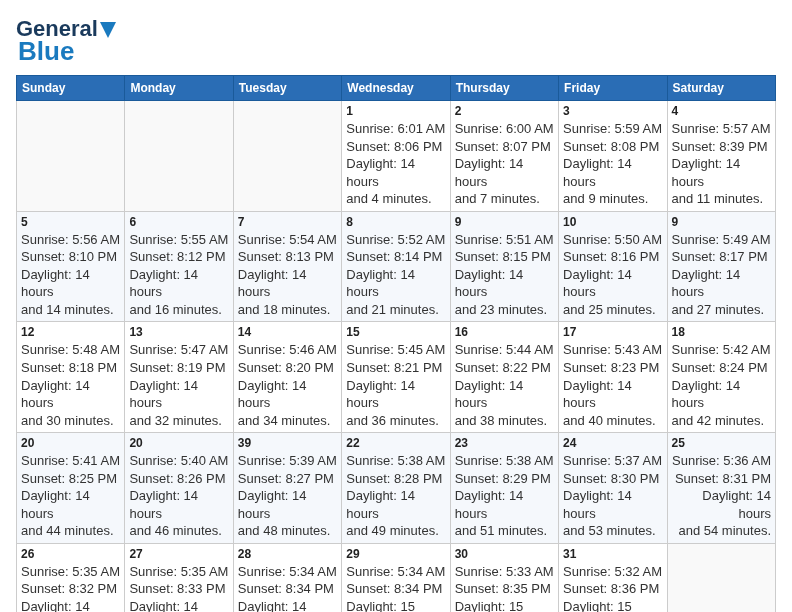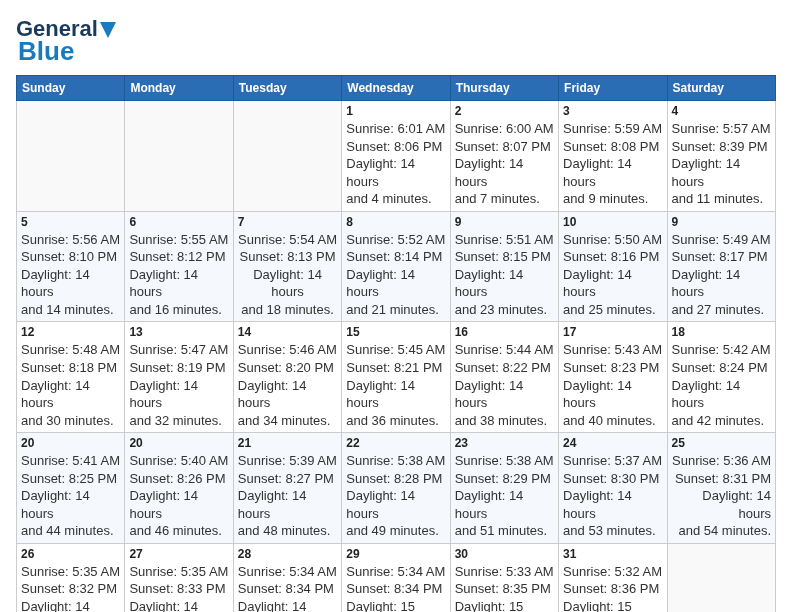--- a/index.html
+++ b/index.html
@@ -150,21 +150,21 @@
         </td>
         <td>
           <span class="day-number">6</span>
           <div class="cell-info" style="white-space: pre-line;">Sunrise: 5:55 AM
 Sunset: 8:12 PM
 Daylight: 14 hours
 and 16 minutes.</div>
         </td>
         <td>
           <span class="day-number">7</span>
-          <div class="cell-info" style="white-space: pre-line; text-align: center;">Sunrise: 5:54 AM
+          <div class="cell-info" style="white-space: pre-line;">Sunrise: 5:54 AM
 Sunset: 8:13 PM
 Daylight: 14 hours
 and 18 minutes.</div>
         </td>
         <td>
           <span class="day-number">8</span>
           <div class="cell-info" style="white-space: pre-line;">Sunrise: 5:52 AM
 Sunset: 8:14 PM
 Daylight: 14 hours
 and 21 minutes.</div>
@@ -251,21 +251,21 @@
 and 44 minutes.</div>
         </td>
         <td>
           <span class="day-number">20</span>
           <div class="cell-info" style="white-space: pre-line;">Sunrise: 5:40 AM
 Sunset: 8:26 PM
 Daylight: 14 hours
 and 46 minutes.</div>
         </td>
         <td>
-          <span class="day-number">21</span>
+          <span class="day-number">39</span>
           <div class="cell-info" style="white-space: pre-line;">Sunrise: 5:39 AM
 Sunset: 8:27 PM
 Daylight: 14 hours
 and 48 minutes.</div>
         </td>
         <td>
           <span class="day-number">22</span>
           <div class="cell-info" style="white-space: pre-line;">Sunrise: 5:38 AM
 Sunset: 8:28 PM
 Daylight: 14 hours

